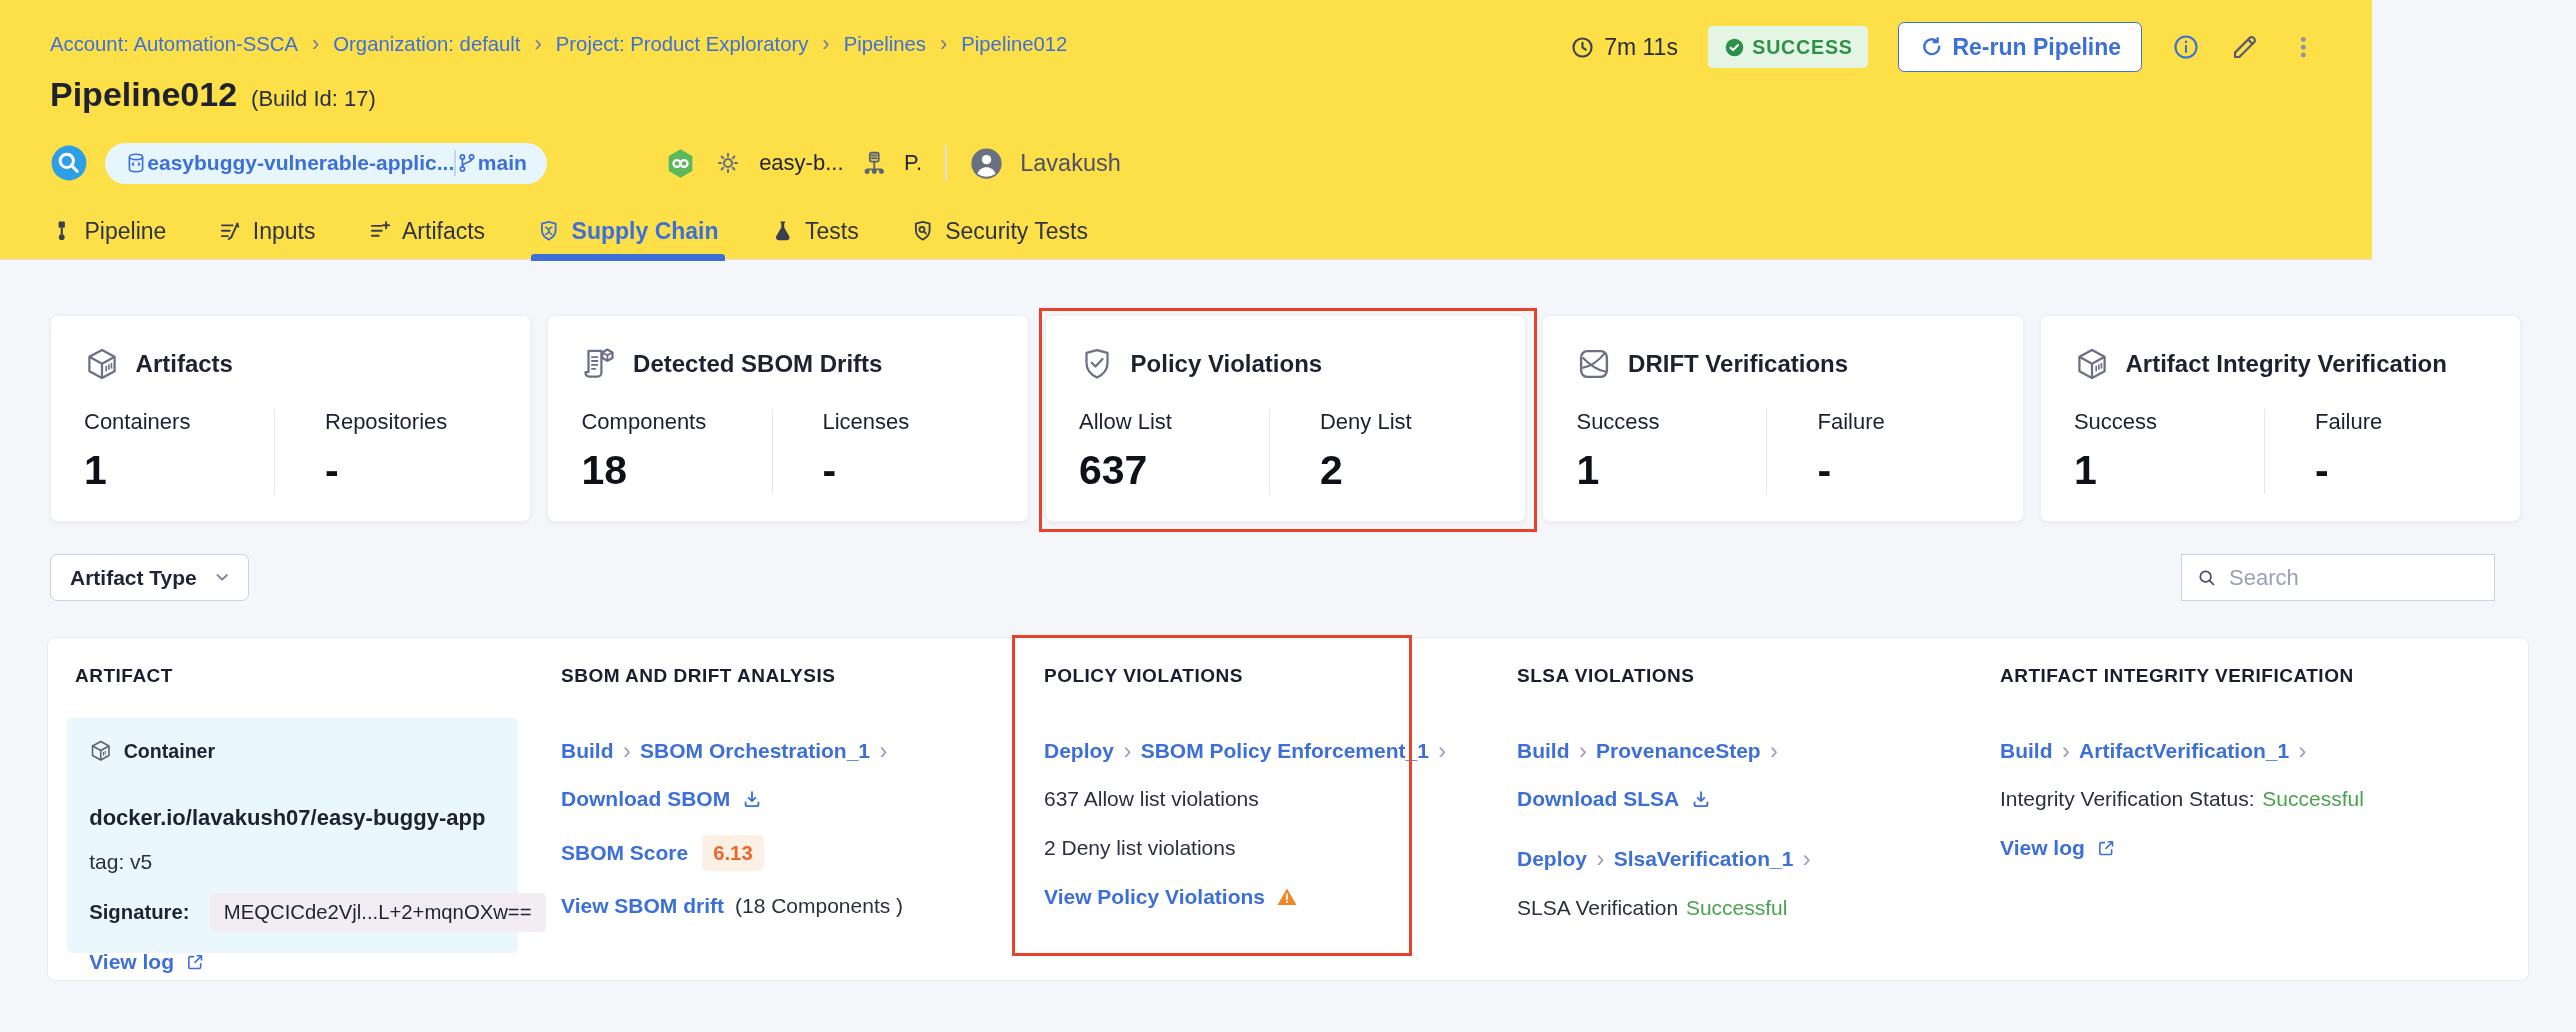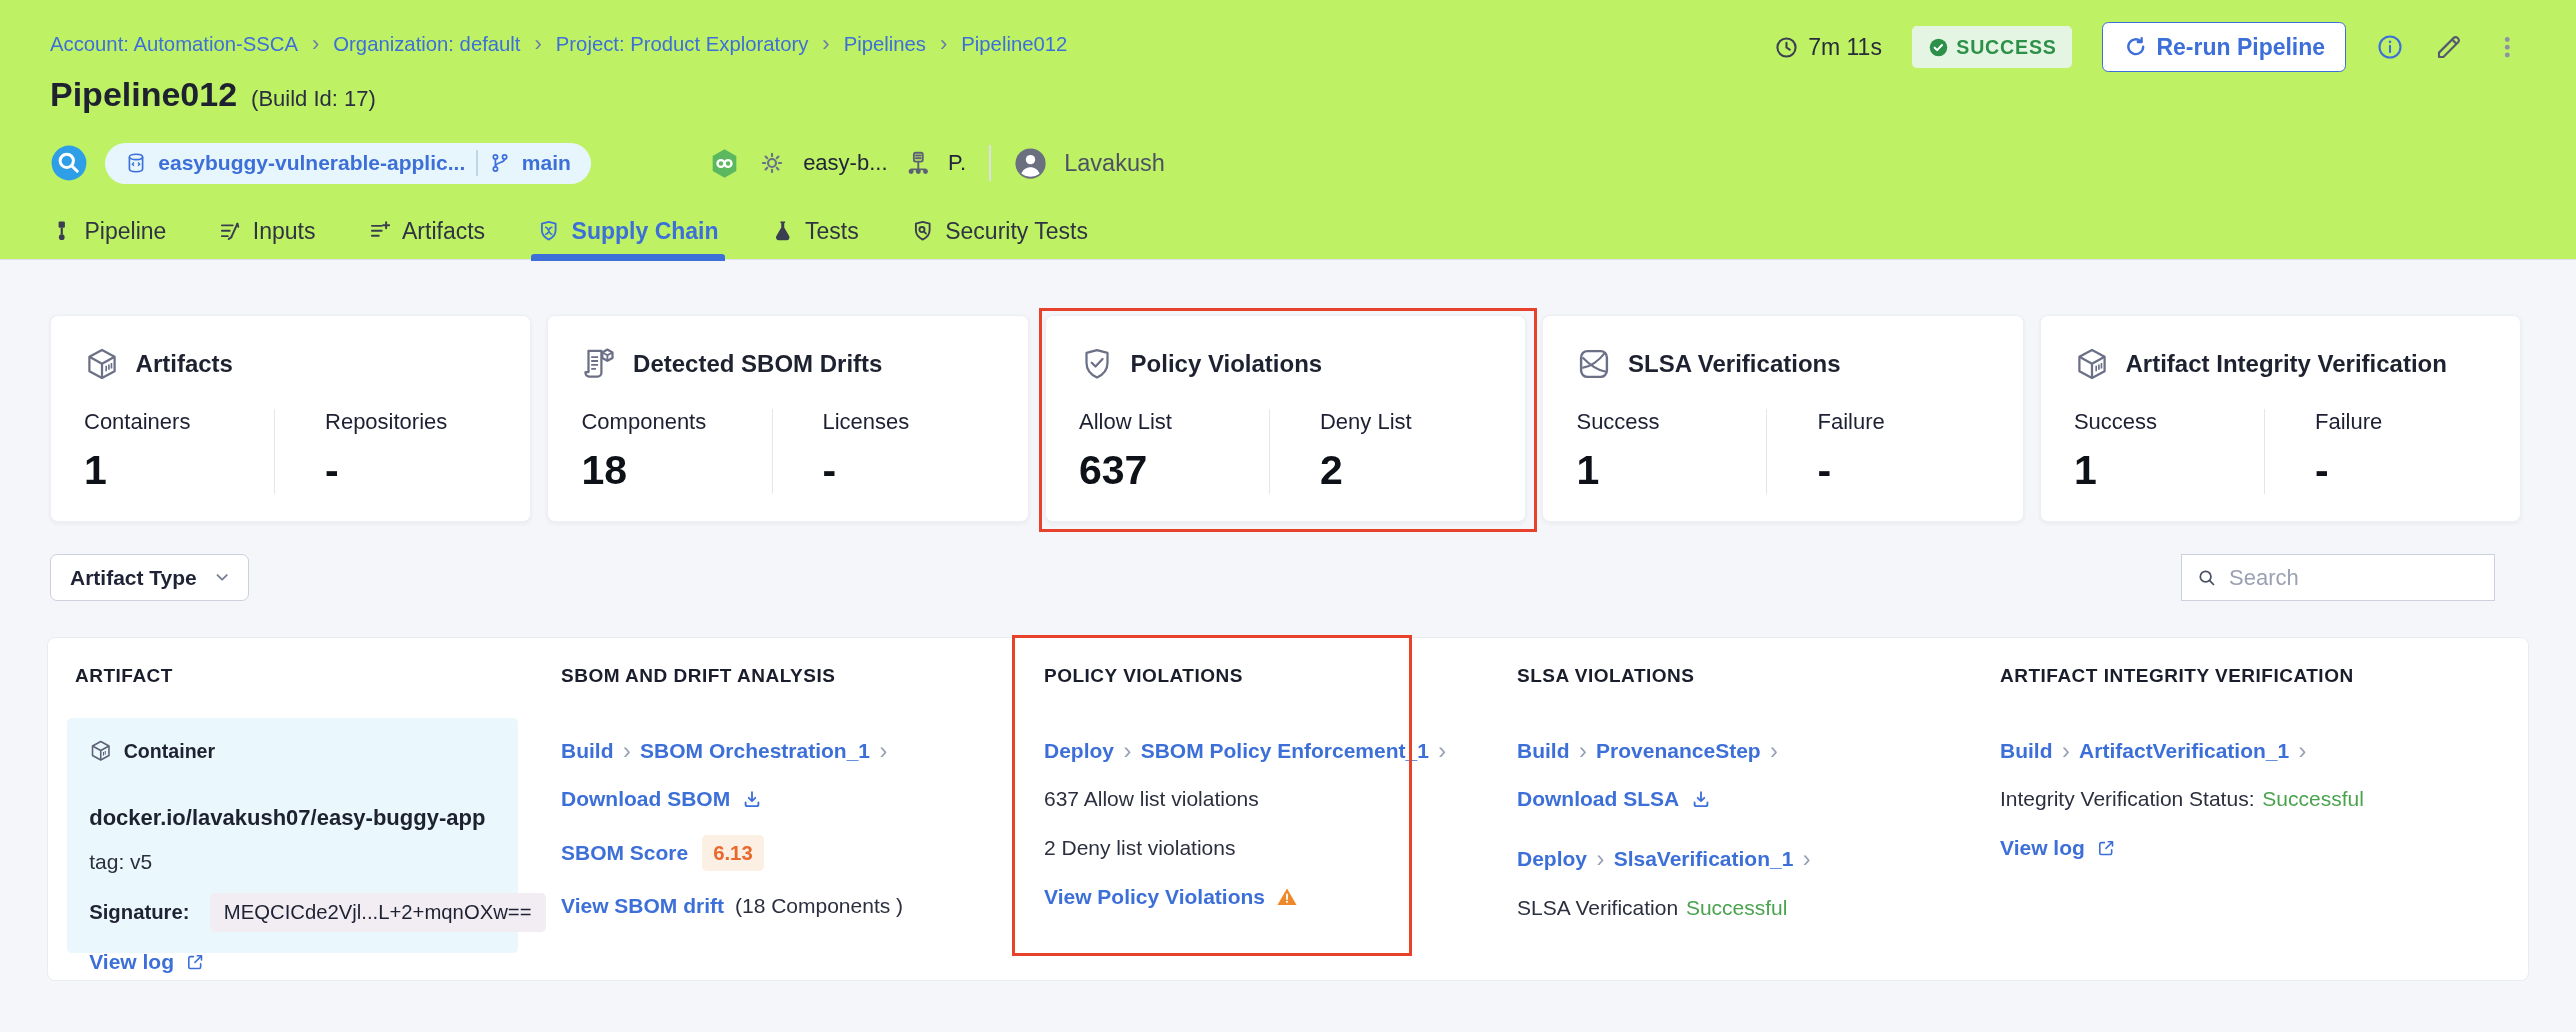--- a/index.html
+++ b/index.html
@@ -6,34 +6,34 @@
     --blue:#3d6fd9; --dark:#1e2130; --body:#2b2f3e; --gray:#555a6e;
     --red:#e8432a; --green-badge-bg:#e4f6e3; --green-badge:#2c9048;
     --green:#4aa34e; --orange:#e8692e; --orange-bg:#fcefe3; --warn:#f08728;
     --border:#e9ebf1;
   }
   *{box-sizing:border-box; margin:0; padding:0;}
   html,body{width:2576px; height:1032px; background:#f5f6f9; font-family:"Liberation Sans",sans-serif;}
   .canvas{position:relative; width:2576px; height:1032px; overflow:hidden; background:#f5f6f9;}
 
   
-  .topbar{position:absolute; left:0; top:0; width:2576px; height:260px; background:#bef264; border-bottom:1.6px solid #dde0e8;}
+  .topbar{position:absolute; left:0; top:0; width:2372px; height:260px; background:#fde047; border-bottom:1.6px solid #dde0e8;}
   .breadcrumb{position:absolute; left:50px; top:31px; display:flex; align-items:center; gap:14px; font-size:20.3px; color:var(--blue);}
   .breadcrumb a{color:var(--blue); text-decoration:none; cursor:pointer;}
   .breadcrumb .sep{color:#6e7ba8; font-size:22px;}
   .top-actions{position:absolute; right:55px; top:19px; display:flex; align-items:center; gap:30px; height:56px;}
   .duration{display:flex; align-items:center; gap:9.4px; font-size:23px; color:#272b3a;}
   .badge-success{display:flex; align-items:center; gap:7.8px; background:var(--green-badge-bg); color:var(--green-badge); font-size:19.6px; font-weight:bold; letter-spacing:0.8px; padding:9.4px 15.6px; border-radius:4.7px;}
   .btn-rerun{display:flex; align-items:center; gap:9.4px; height:50px; padding:0 20.3px; border:1.6px solid var(--blue); border-radius:6.3px; background:#fff; color:var(--blue); font-size:23px; font-weight:600; cursor:pointer;}
   .icon-btn{display:flex; align-items:center; justify-content:center; cursor:pointer; background:none; border:none;}
   .title-row{position:absolute; left:50px; top:75px; display:flex; align-items:baseline; gap:14px;}
   .title-row h1{font-size:34px; font-weight:700; color:var(--dark);}
   .title-row .buildid{font-size:22px; color:#2a2e40;}
   .meta-row{position:absolute; left:50px; top:142px; display:flex; align-items:center; gap:17px; height:42px;}
-  .repo-pill{display:flex; align-items:center; gap:11px; background:#e7f5fc; border-radius:21px; height:41px; padding:0 20.3px; color:var(--blue); font-size:21px; font-weight:600;}
+  .repo-pill{display:flex; align-items:center; gap:0; background:#e7f5fc; border-radius:21px; height:41px; padding:0 20.3px; color:var(--blue); font-size:21px; font-weight:600;}
   .repo-pill .pdiv{width:1.6px; height:26.6px; background:#bcd8ea;}
   .meta-text{font-size:22px; color:#23263a;}
   .meta-div{width:1.6px; height:36px; background:#dcdfe8; margin:0 6.3px;}
   .user-name{font-size:23.5px; color:#4d5165;}
   .meta-gap{width:83px;}
 
   
   .tabs{position:absolute; left:50px; bottom:0; display:flex; align-items:center; gap:52px; height:56px;}
   .tab{position:relative; display:flex; align-items:center; gap:11px; height:56px; font-size:23px; font-weight:500; color:#2f3342; cursor:pointer;}
   .tab .ticon{color:#3a3e50; display:flex;}
@@ -358,21 +358,21 @@
     </div>
 
     <div class="card">
       <div class="card-head">
         <span class="cicon">
           <svg width="36" height="36" viewBox="0 0 24 24" fill="none" stroke="currentColor" stroke-width="1.6" stroke-linejoin="round">
               <rect x="3.4" y="3.4" width="17.2" height="17.2" rx="4.2"></rect>
               <path d="M4.2 14.6c5.6-.8 11.6-5.6 15.4-10.4M4.4 7.6c4.4 4.6 10.4 8.6 15.6 9.6" stroke-width="1.4"></path>
             </svg>
         </span>
-        <span class="card-title">SLSA Verifications</span>
+        <span class="card-title">DRIFT Verifications</span>
       </div>
       <div class="card-stats">
         <div class="stat">
           <div class="stat-label">Success</div>
           <div class="stat-value">1</div>
         </div>
         <div class="stat stat-right">
           <div class="stat-label">Failure</div>
           <div class="stat-value">-</div>
         </div>

